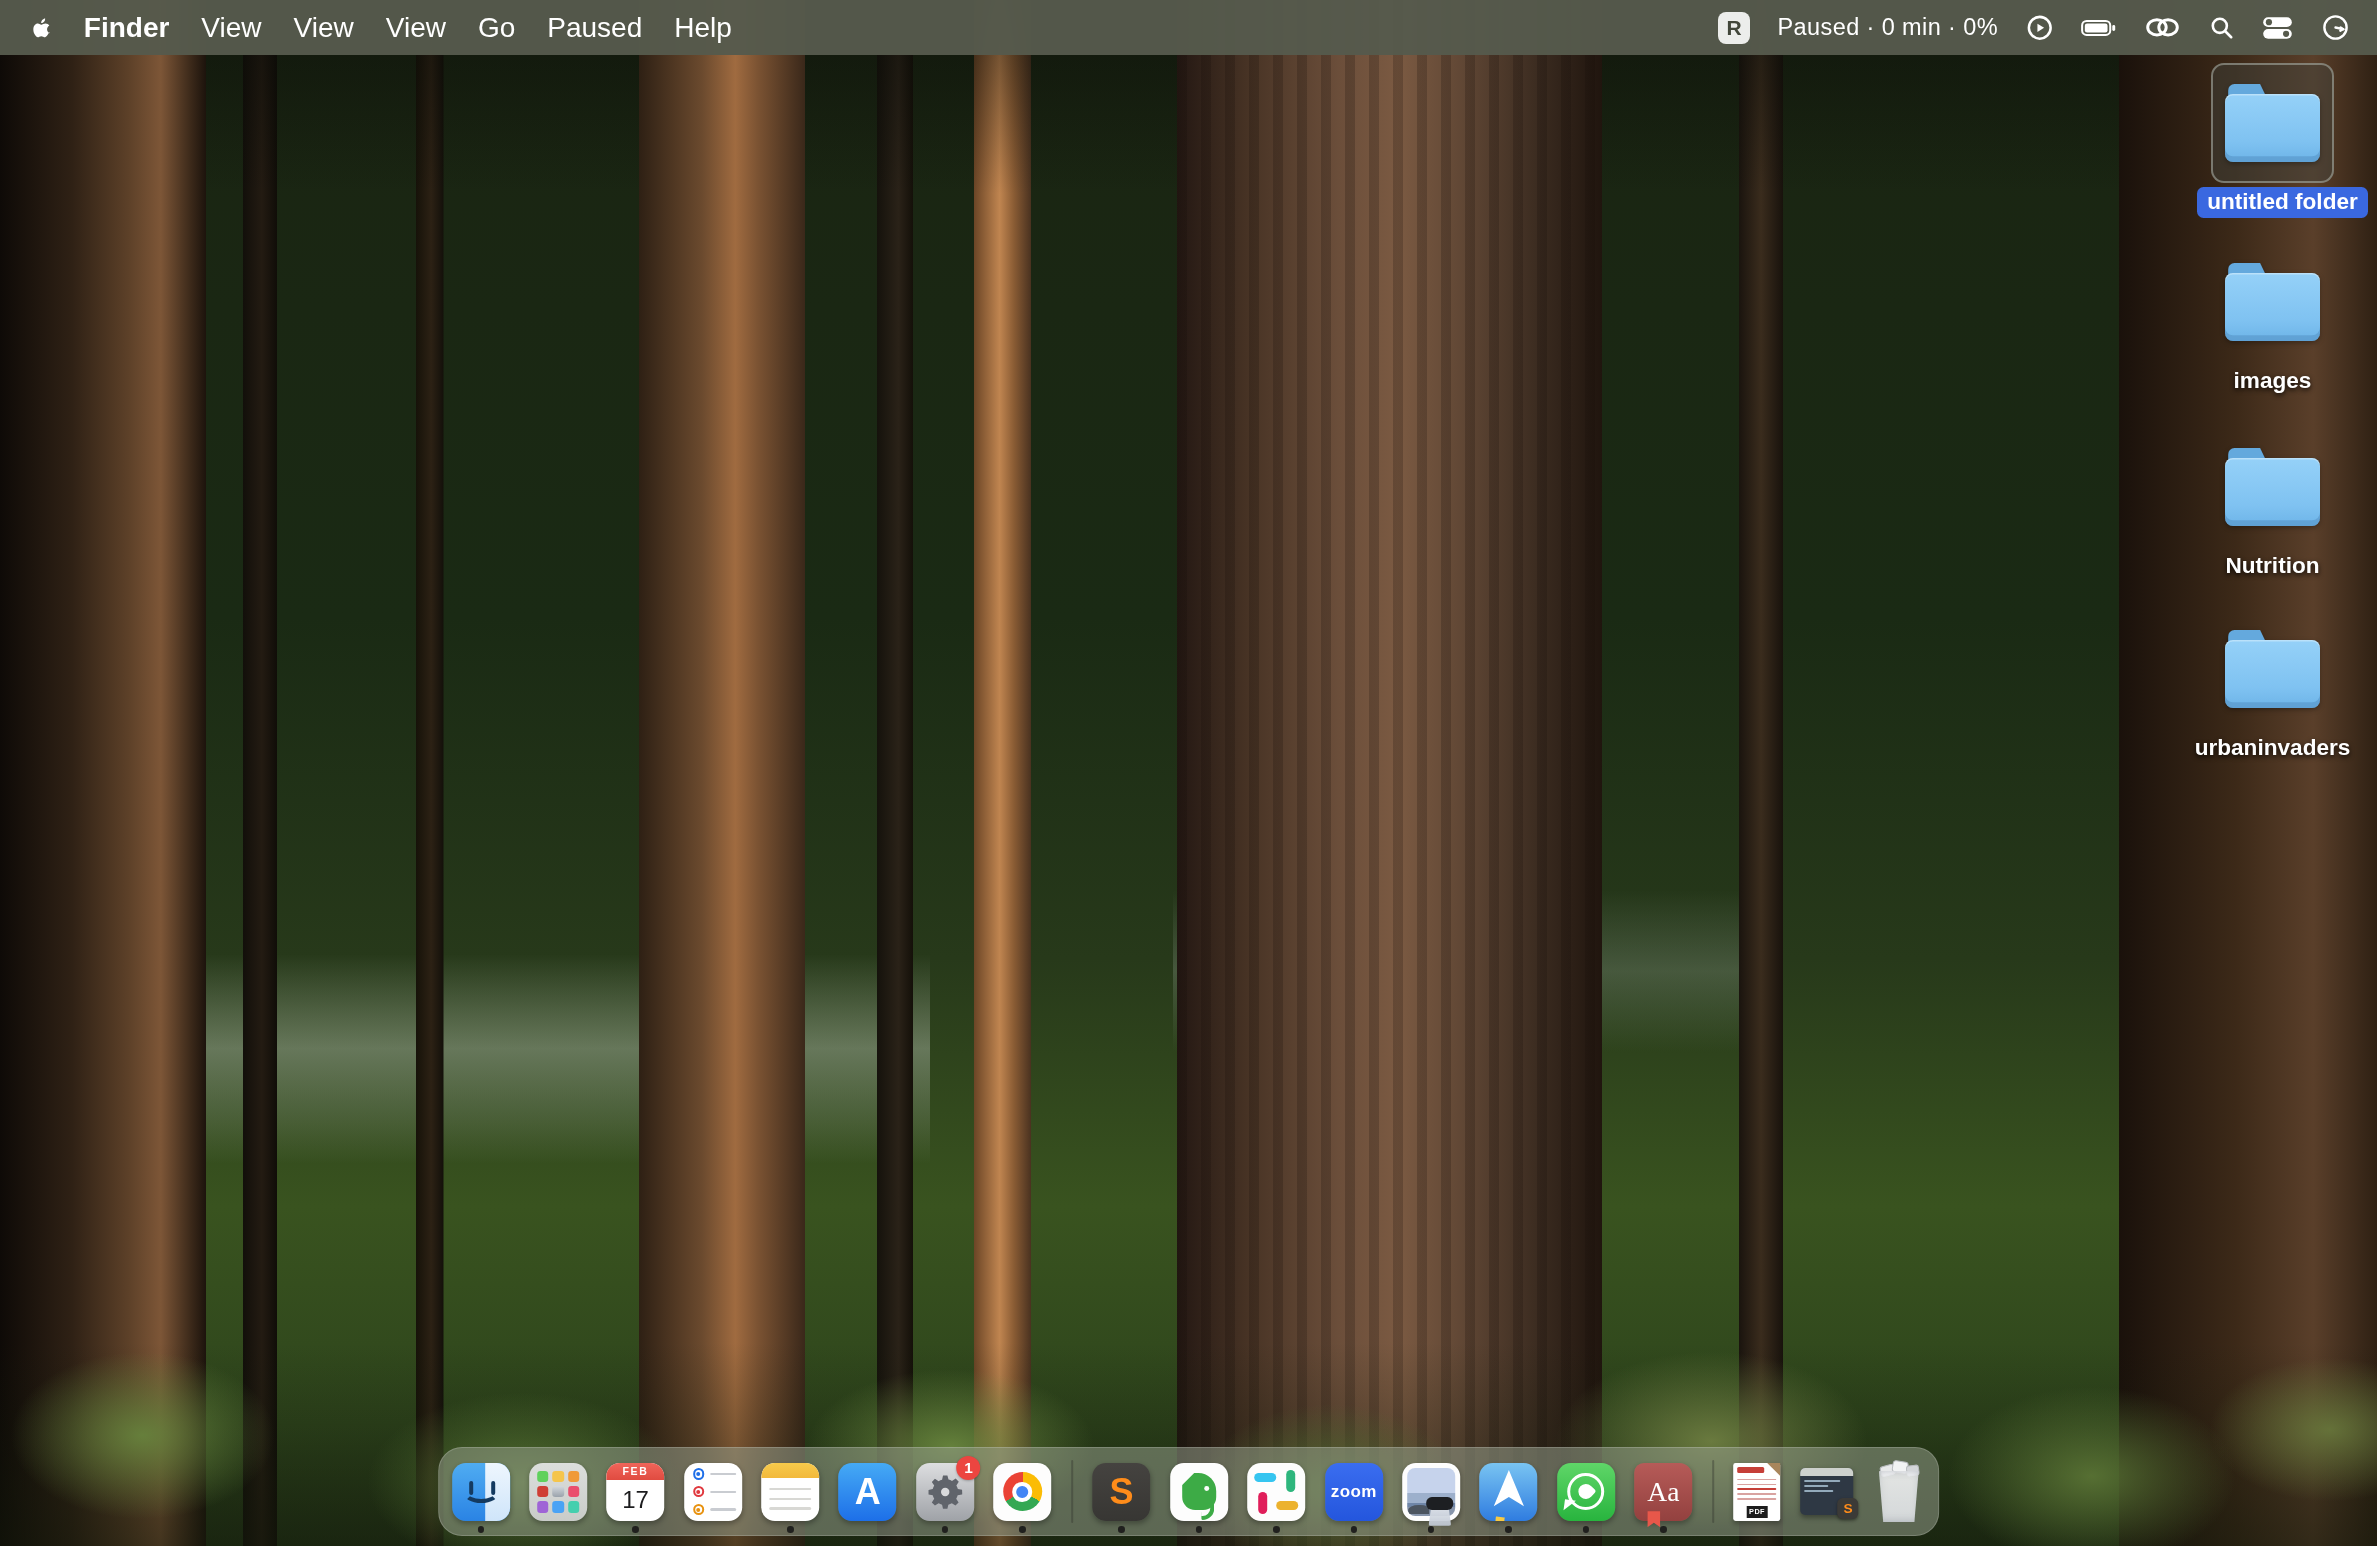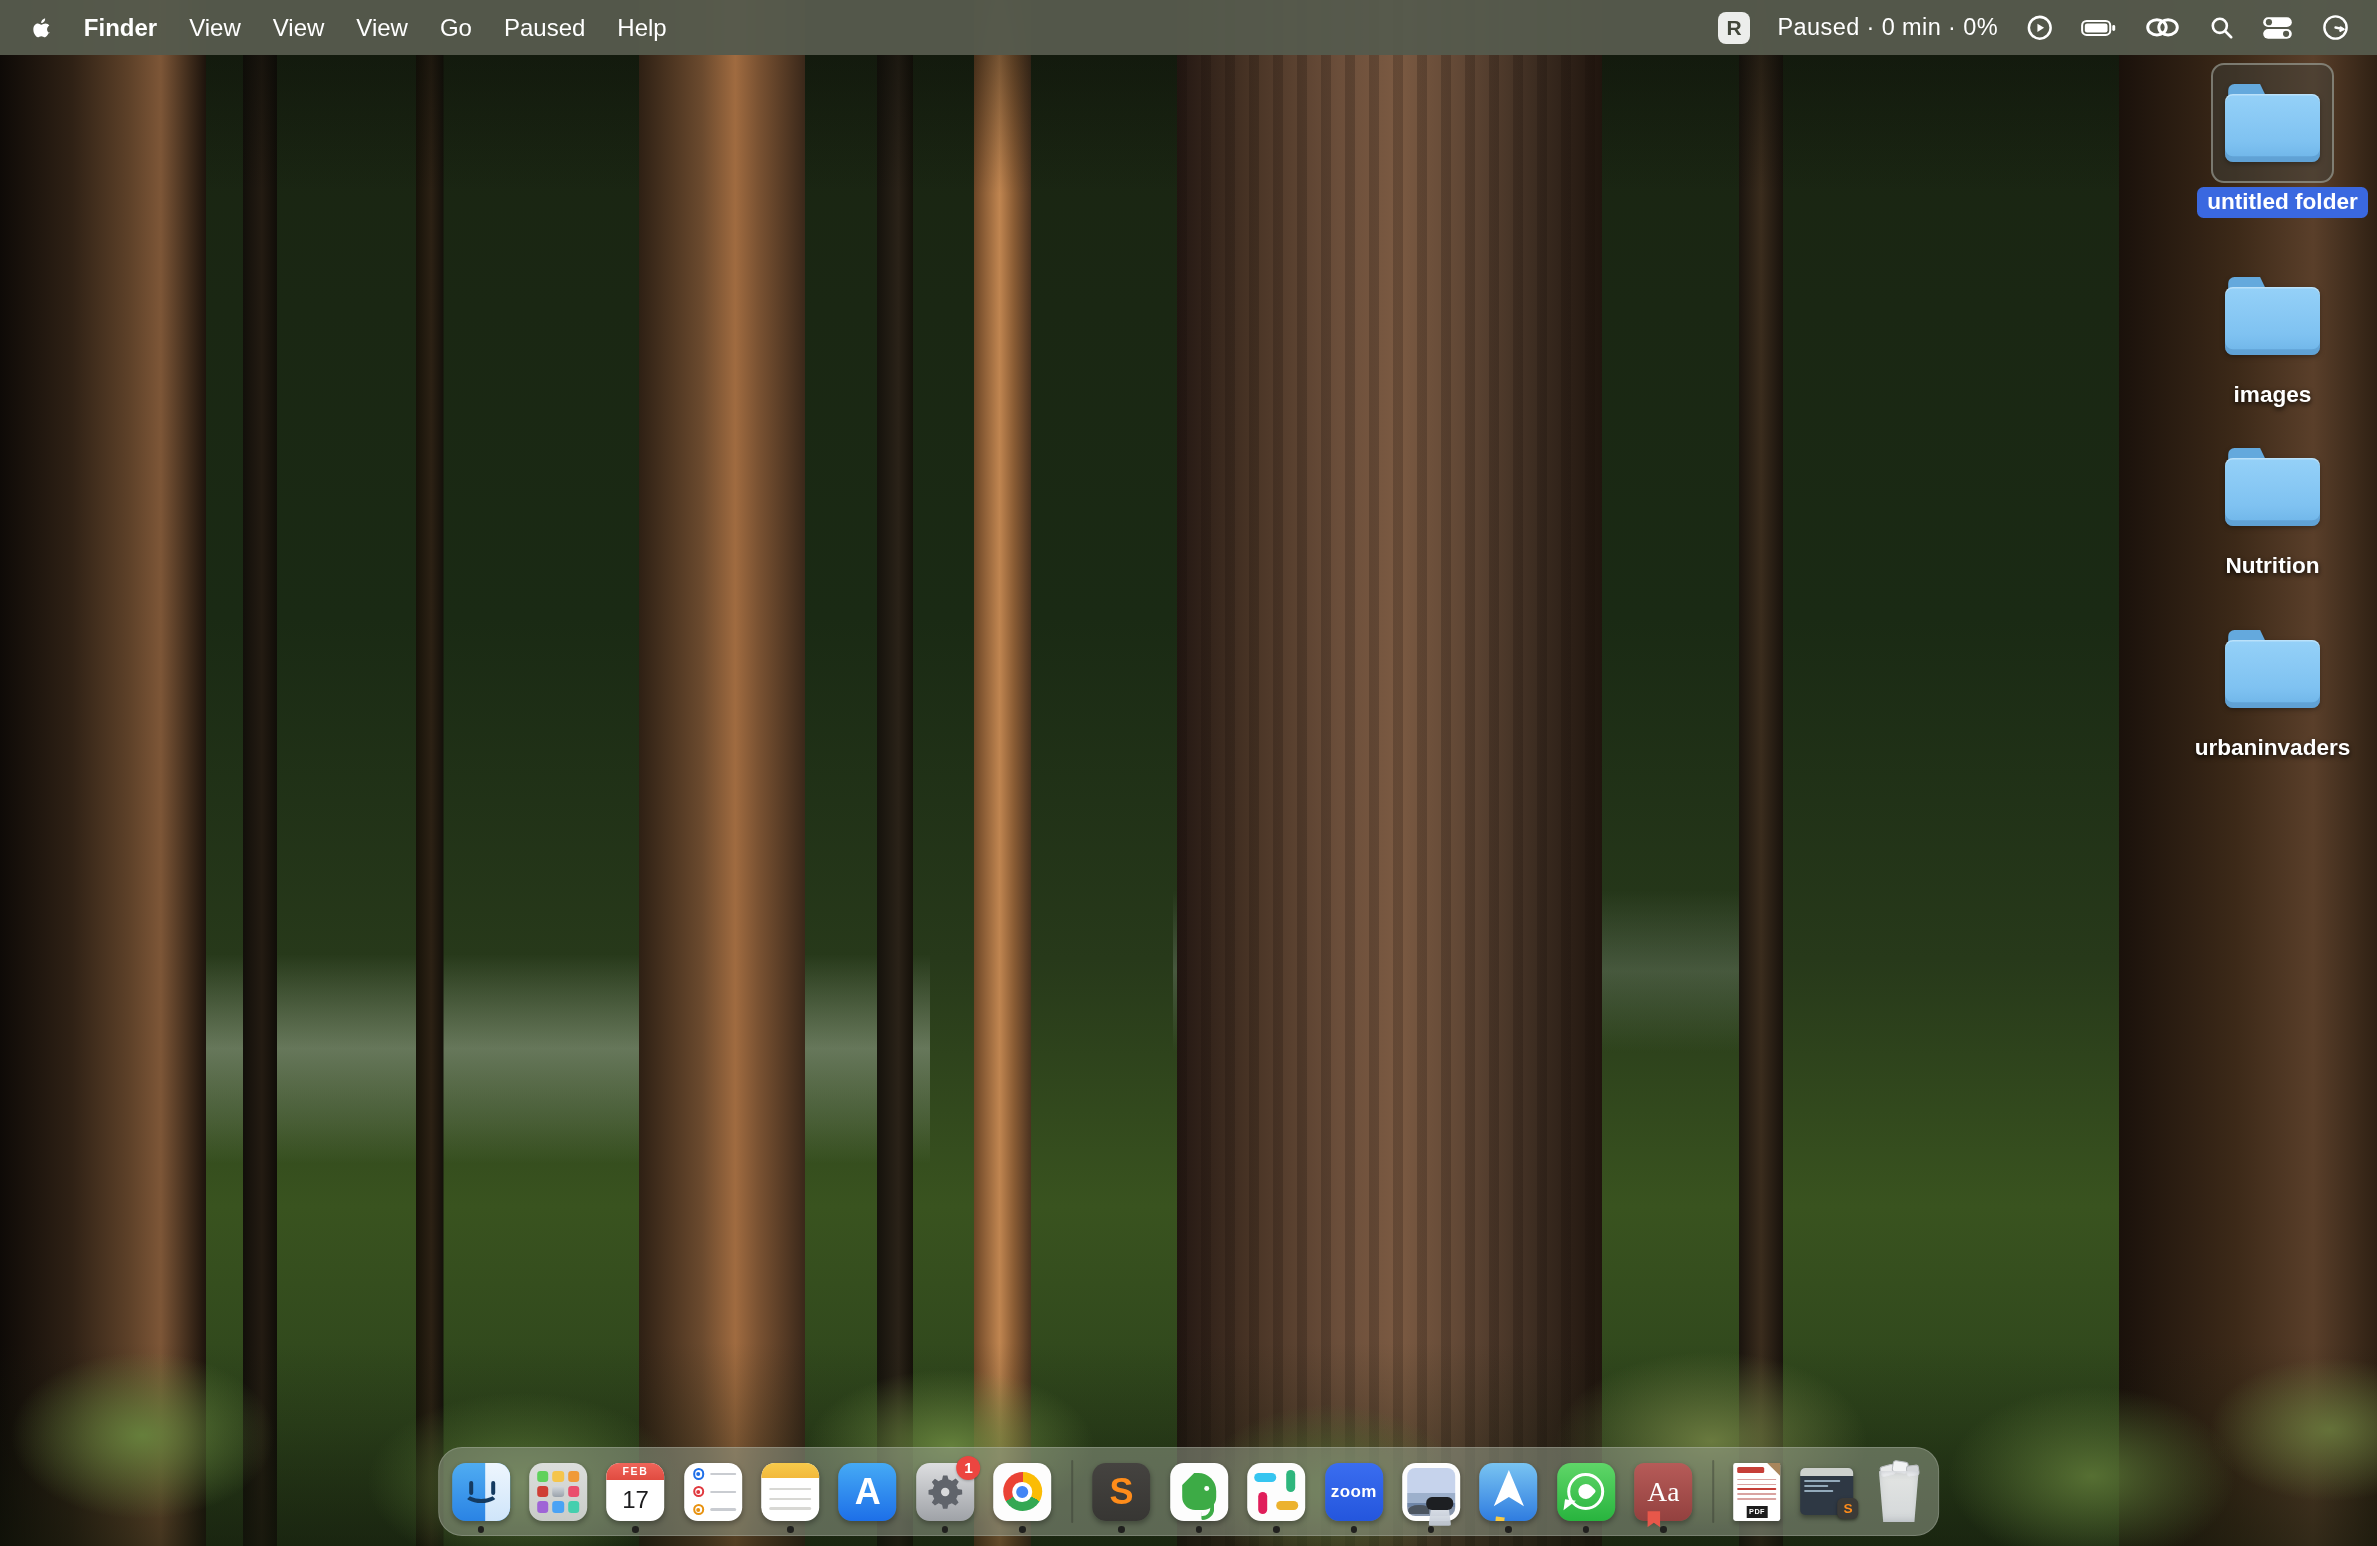--- a/index.html
+++ b/index.html
@@ -68,21 +68,21 @@
       linear-gradient(180deg, rgba(20,26,12,0) 30%, rgba(18,24,10,.55) 100%);
   }
 
   
   #menubar { position:absolute; left:0; top:0; right:0; height:55px;
     background:rgba(86,90,76,.97); display:flex; align-items:center;
     padding:0 27.5px; color:#fff; z-index:50; }
   .mb-left { display:flex; align-items:center; gap:0; }
   .apple { width:29px; height:32px; margin-right:11.3px; display:flex; align-items:center; justify-content:center; }
   .apple svg { width:26px; height:29px; fill:#fff; }
-  .mb-item { font-size:24px; padding:0 16px; color:#fff; }
+  .mb-item { font-size:28px; padding:0 16px; color:#fff; }
   .mb-item.active { font-weight:bold; }
   .mb-right { margin-left:auto; display:flex; align-items:center; gap:27.5px; }
   .rize { width:32px; height:32px; border-radius:8px; background:#ecedeb;
     display:flex; align-items:center; justify-content:center;
     color:#42463a; font-size:21px; font-weight:bold; }
   .tracker { font-size:23.5px; font-weight:500; letter-spacing:0.4px; }
   .sicon { height:29px; display:flex; align-items:center; }
   .sicon svg { display:block; }
 
   
@@ -341,21 +341,21 @@
 <div id="folders">
   <div class="desk-item selected" style="top:0">
     <div class="icon-plate">
       <div class="folder">
           <i class="tab"></i>
           <i class="fbody"></i>
         </div>
     </div>
     <div class="fname">untitled folder</div>
   </div>
-  <div class="desk-item" style="top:193px">
+  <div class="desk-item" style="top:179px">
     <div class="icon-plate">
       <div class="folder">
           <i class="tab"></i>
           <i class="fbody"></i>
         </div>
     </div>
     <div class="fname">images</div>
   </div>
   <div class="desk-item" style="top:364px">
     <div class="icon-plate">

